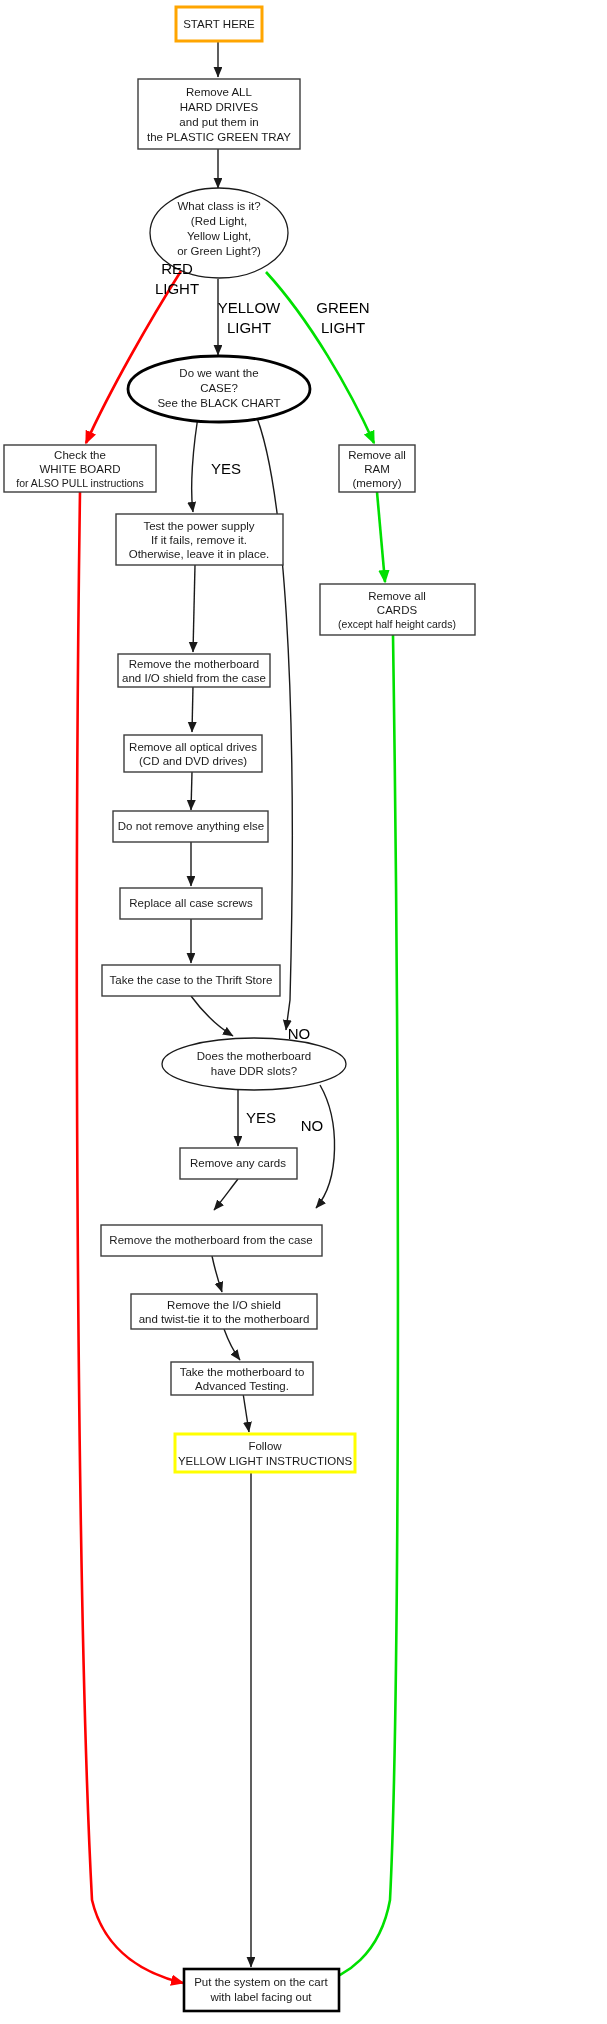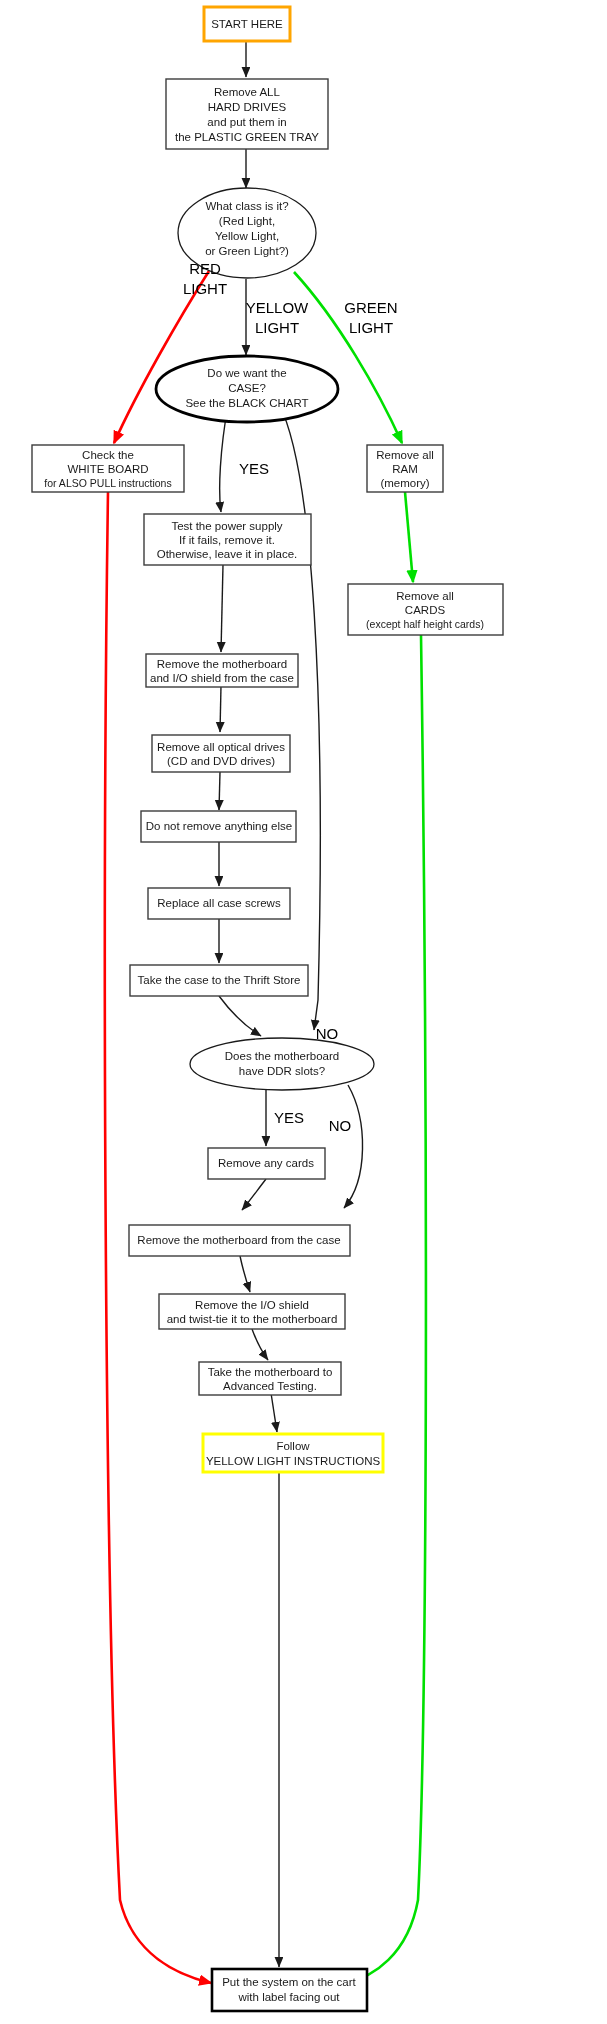--- a/index.html
+++ b/index.html
@@ -10,21 +10,20 @@
   body {
     width: 607px;
     height: 2024px;
     font-family: "Liberation Sans", sans-serif;
     overflow: hidden;
   }
   #chart-root {
     position: relative;
     width: 516px;
     height: 2024px;
-    margin-left: 28px;
   }
   svg.flow-svg {
     position: absolute;
     top: 0;
     left: 0;
     width: 607px;
     height: 2024px;
     display: block;
   }
   .node-text {

